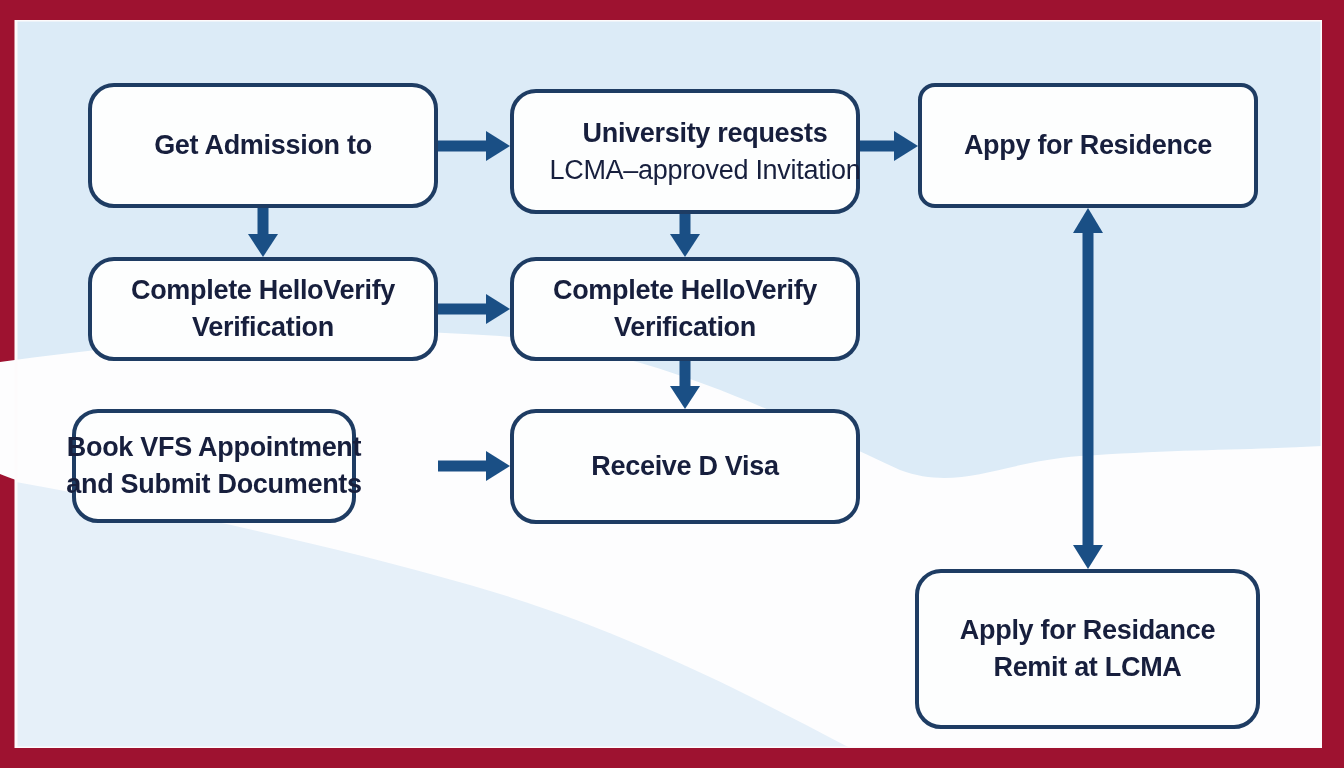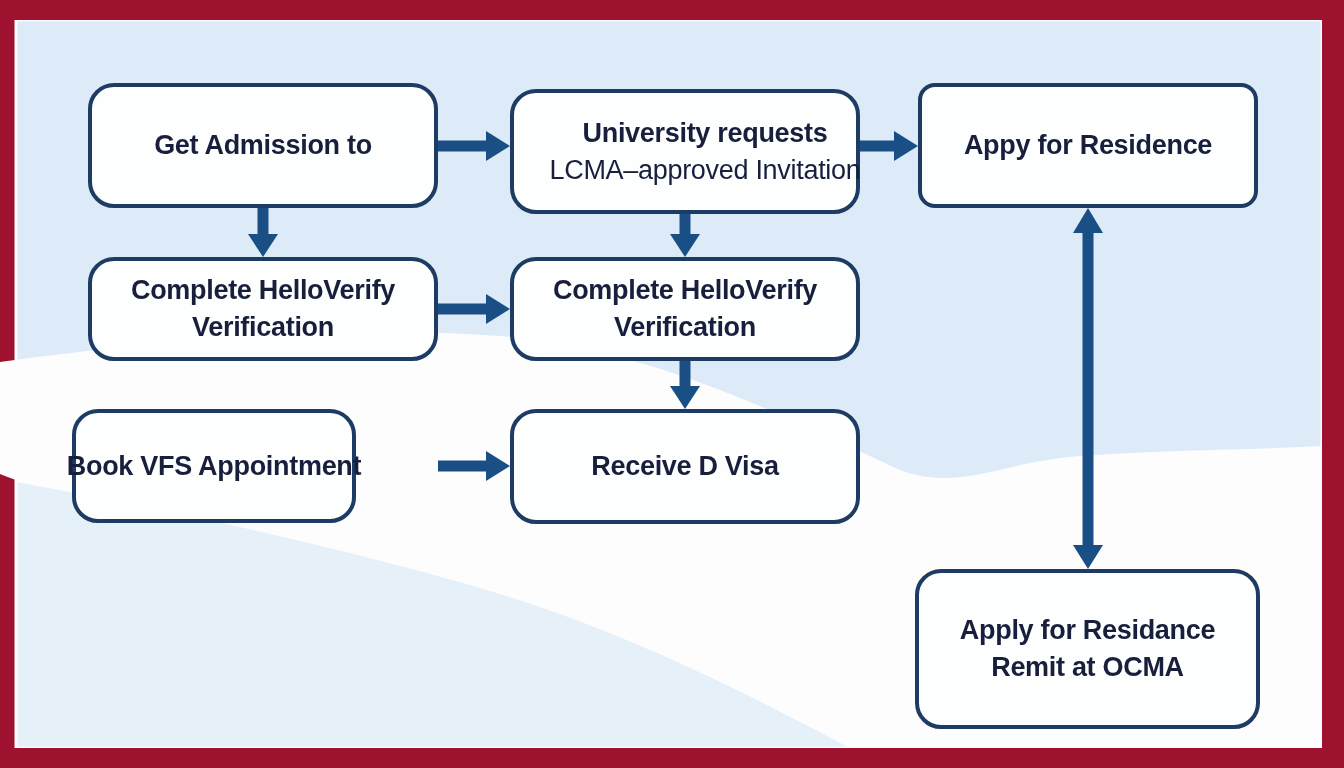--- a/index.html
+++ b/index.html
@@ -104,24 +104,25 @@
     <span class="line">Verification</span>
   </div>
 
   <div class="node n4">
     <span class="line">Complete HelloVerify</span>
     <span class="line">Verification</span>
   </div>
 
   <div class="node n5">
     <span class="line">Book VFS Appointment</span>
+    <span class="line">and Submit Documents</span>
   </div>
 
   <div class="node n6">
     <span class="line">Receive D Visa</span>
   </div>
 
   <div class="node n7">
     <span class="line">Apply for Residance</span>
-    <span class="line">Remit at OCMA</span>
+    <span class="line">Remit at LCMA</span>
   </div>
 
 </div>
 
 </body></html>

